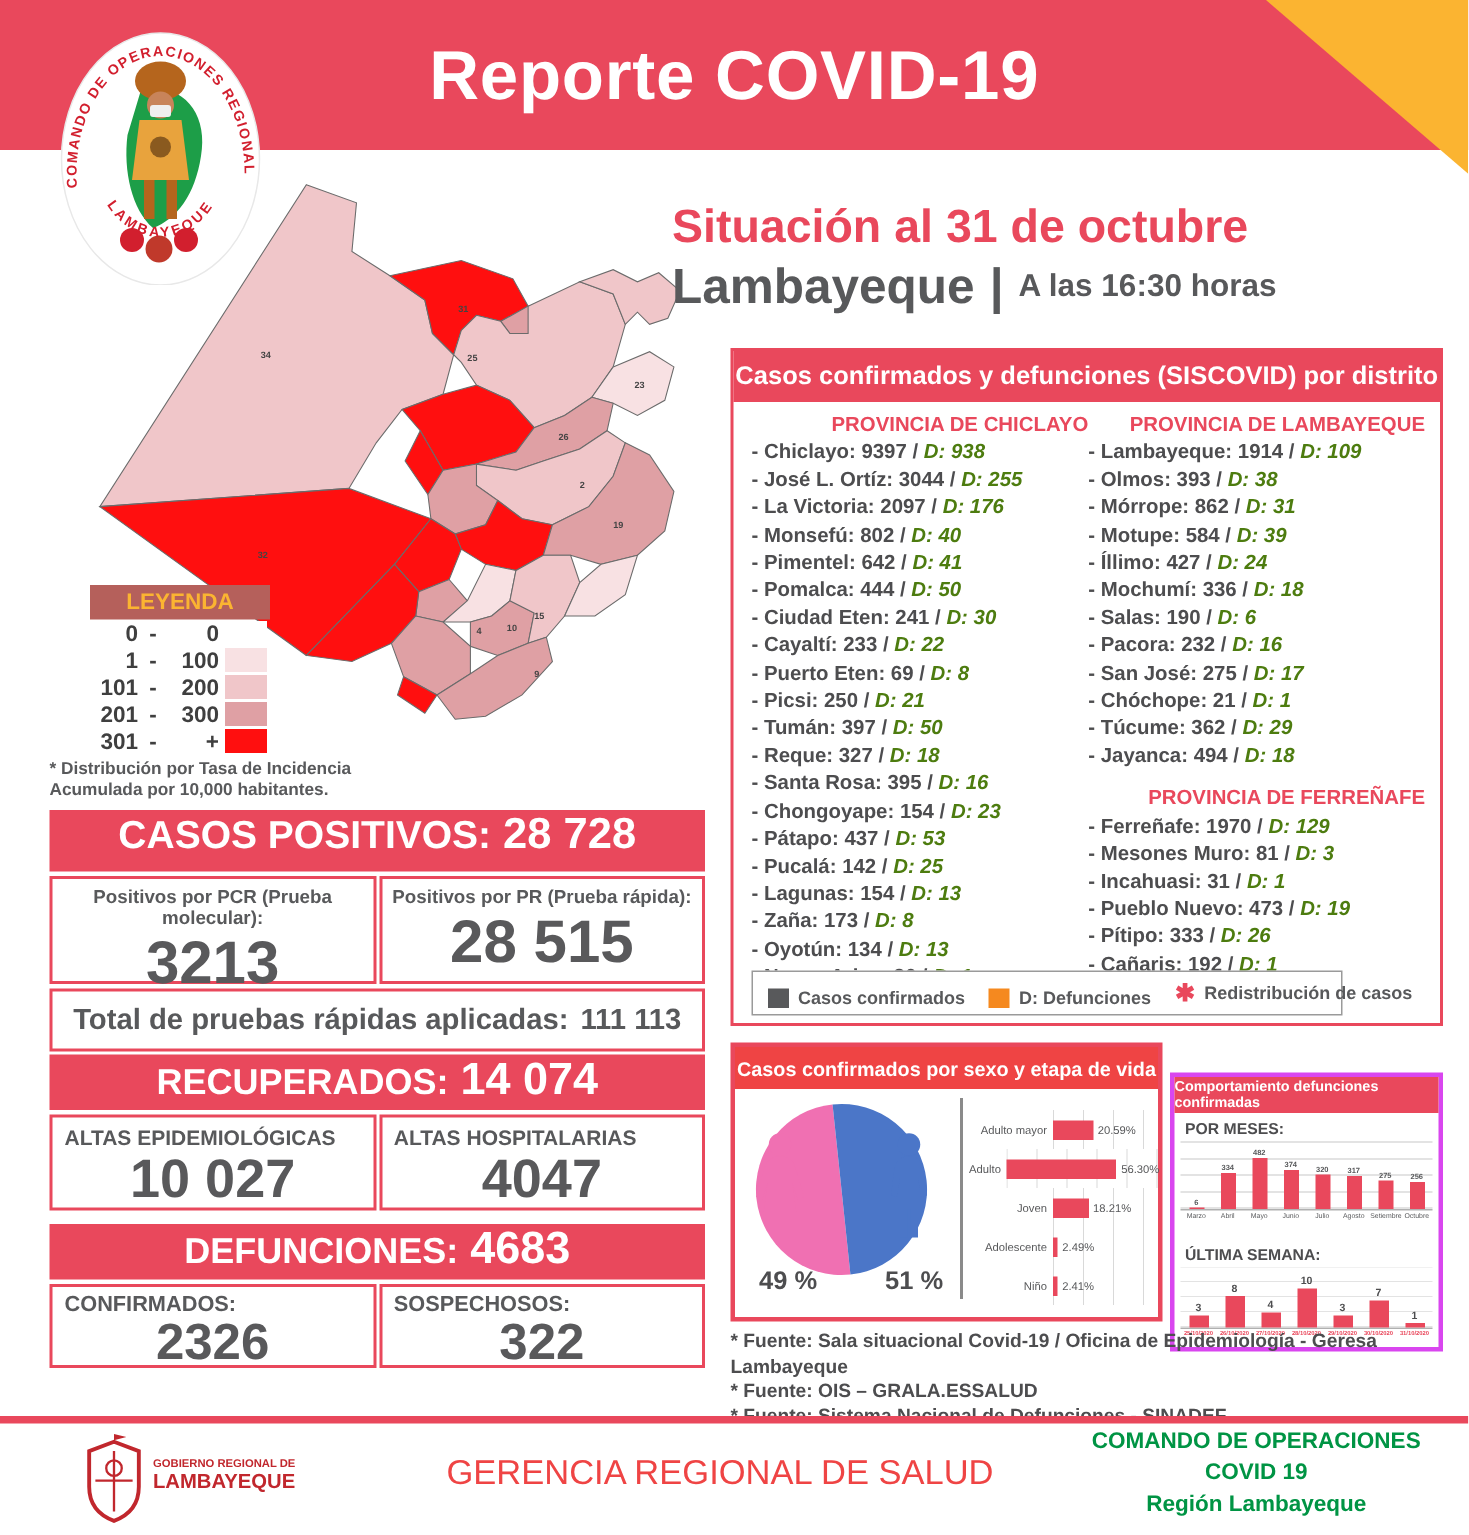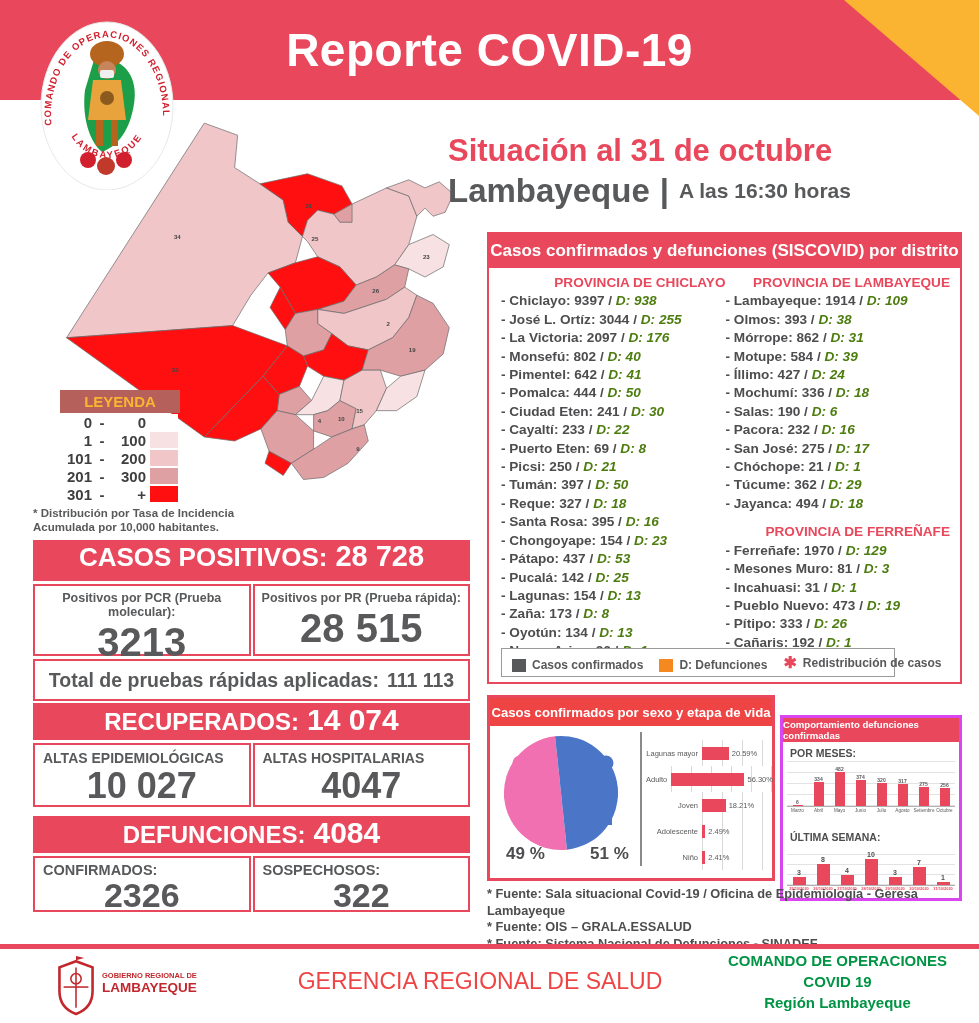--- a/index.html
+++ b/index.html
@@ -374,21 +374,21 @@
       <div class="cell">
         <div class="clabel">ALTAS HOSPITALARIAS</div>
         <div class="cvalue">4047</div>
       </div>
     </div>
   </section>
 
   <section class="statbox" id="deathsbox">
     <div class="sb-head">
       <span class="sb-title">DEFUNCIONES:</span>
-      <span class="sb-total">4084</span>
+      <span class="sb-total">4683</span>
     </div>
     <div class="sb-cells">
       <div class="cell">
         <div class="clabel">CONFIRMADOS:</div>
         <div class="cvalue">2326</div>
       </div>
       <div class="cell">
         <div class="clabel">SOSPECHOSOS:</div>
         <div class="cvalue">322</div>
       </div>
@@ -413,21 +413,21 @@
       <circle cx="22" cy="9" r="7.5" fill="#4b76c8"></circle>
       <path d="M22,17 C15,17 13,21 12,27 L10,43 L14,44 L16,31 L16,52 L28,52 L28,31 L30,44 L34,43 L32,27 C31,21 29,17 22,17 Z" fill="#4b76c8"></path>
       <rect x="16" y="52" width="5" height="19" fill="#4b76c8"></rect>
       <rect x="23" y="52" width="5" height="19" fill="#4b76c8"></rect>
     </svg>
     <div class="pct pctF">49 %</div>
     <div class="pct pctM">51 %</div>
     <div class="vdivider"></div>
     <div class="agebars" id="agebars">
         <div class="arow">
-       <span class="albl">Lagunas mayor</span>
+       <span class="albl">Adulto mayor</span>
        <span class="abarzone">
          <span class="abar" style="width:26.767px"></span>
          <span class="aval">20.59%</span>
        </span>
      </div>
         <div class="arow">
        <span class="albl">Adulto</span>
        <span class="abarzone">
          <span class="abar" style="width:73.19px"></span>
          <span class="aval">56.30%</span>

